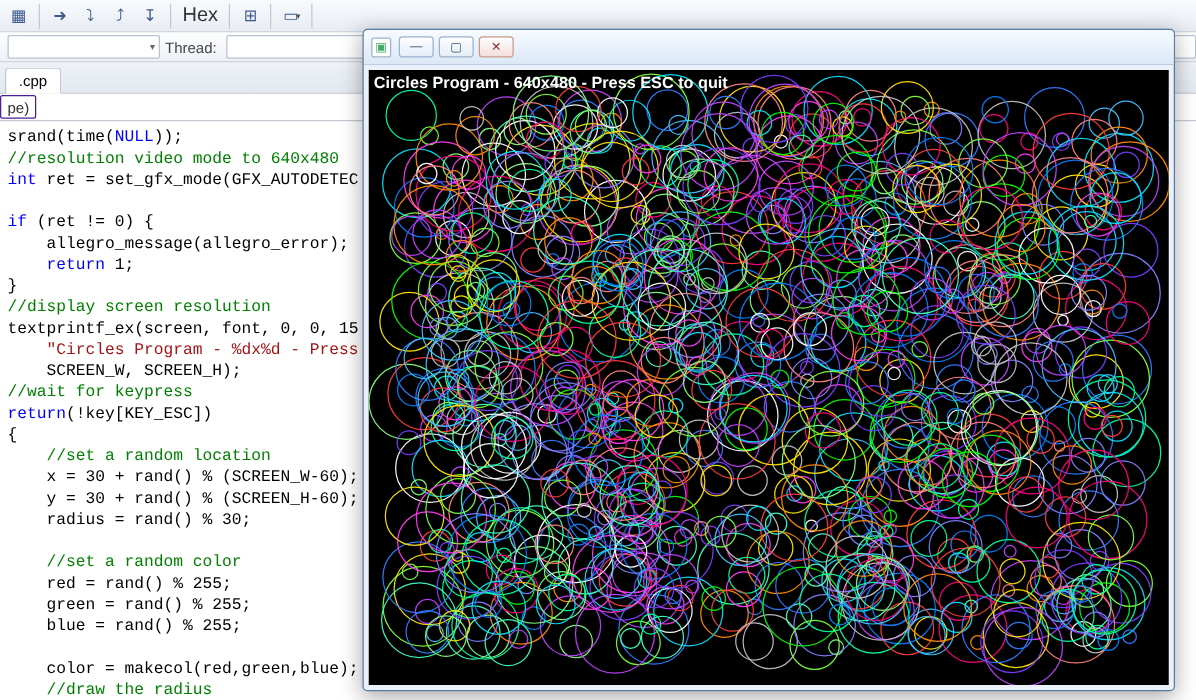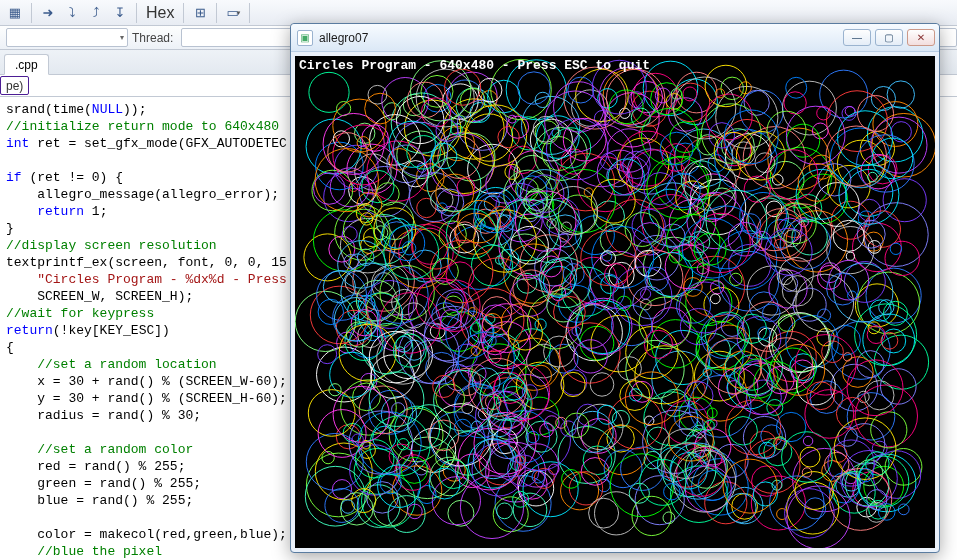--- a/index.html
+++ b/index.html
@@ -172,21 +172,21 @@
   .client {
     flex: 1;
     margin: 4px;
     background: #000;
     position: relative;
     overflow: hidden;
   }
   .banner {
     position: absolute;
     top: 2px; left: 4px;
-    font-family: Liberation Mono, monospace;
+    font-family: Liberation Sans, sans-serif;
     font-size: 13px;
     font-weight: bold;
     color: #fff;
     z-index: 5;
     white-space: pre;
   }
   svg.circles { position: absolute; inset: 0; width: 100%; height: 100%; }
 </style>
 </head>
 <body>
@@ -217,21 +217,21 @@
 
   <div class="tabstrip">
     <div class="tab">.cpp</div>
   </div>
 
   <div class="scopebar">
     <div class="scope-combo">pe)</div>
   </div>
 
   <div class="code"><span><span>srand(time(</span><span class="kw">NULL</span><span>));</span></span>
-<span class="cm">//initialize return mode to 640x480</span>
+<span class="cm">//resolution video mode to 640x480</span>
 <span><span class="kw">int</span><span> ret = set_gfx_mode(GFX_AUTODETEC</span></span>
 <span></span>
 <span><span class="kw">if</span><span> (ret != 0) {</span></span>
 <span>    allegro_message(allegro_error);</span>
 <span><span>    </span><span class="kw">return</span><span> 1;</span></span>
 <span>}</span>
 <span class="cm">//display screen resolution</span>
 <span>textprintf_ex(screen, font, 0, 0, 15</span>
 <span class="str">    "Circles Program - %dx%d - Press</span>
 <span>    SCREEN_W, SCREEN_H);</span>
@@ -242,27 +242,26 @@
 <span>    x = 30 + rand() % (SCREEN_W-60);</span>
 <span>    y = 30 + rand() % (SCREEN_H-60);</span>
 <span>    radius = rand() % 30;</span>
 <span></span>
 <span class="cm">    //set a random color</span>
 <span>    red = rand() % 255;</span>
 <span>    green = rand() % 255;</span>
 <span>    blue = rand() % 255;</span>
 <span></span>
 <span>    color = makecol(red,green,blue);</span>
-<span class="cm">    //blue the pixel</span></div>
+<span class="cm">    //draw the radius</span></div>
 </div>
 
 <div class="appwin">
   <div class="titlebar">
     <div class="appicon">▣</div>
-    <div class="title">allegro07</div>
     <div class="winbtns">
       <div class="winbtn">—</div>
       <div class="winbtn">▢</div>
       <div class="winbtn close">✕</div>
     </div>
   </div>
   <div class="client">
     <div class="banner">Circles Program - 640x480 - Press ESC to quit</div>
     <svg class="circles" id="circles-svg" viewBox="0 0 640 494" preserveAspectRatio="none">
         <circle cx="92.6" cy="293.9" r="25.3" fill="none" stroke="#40ffc0" stroke-width="1" opacity="0.95"></circle>

